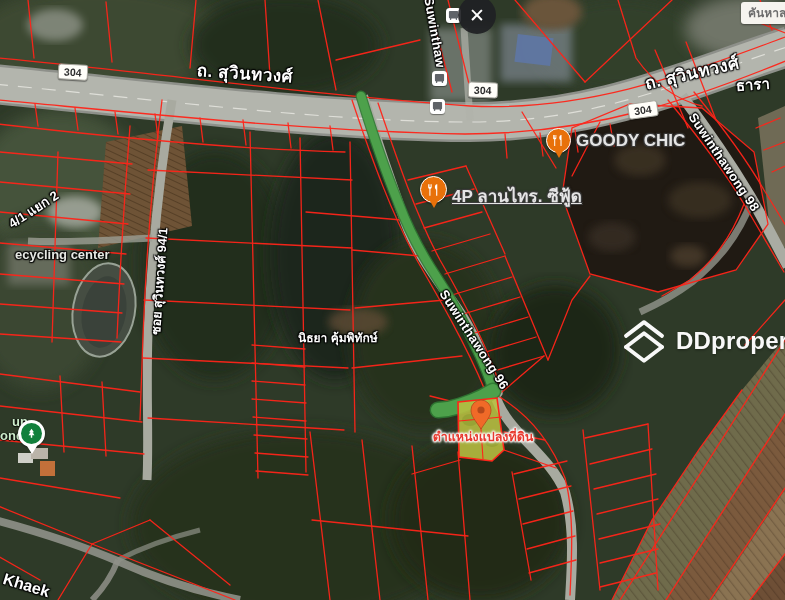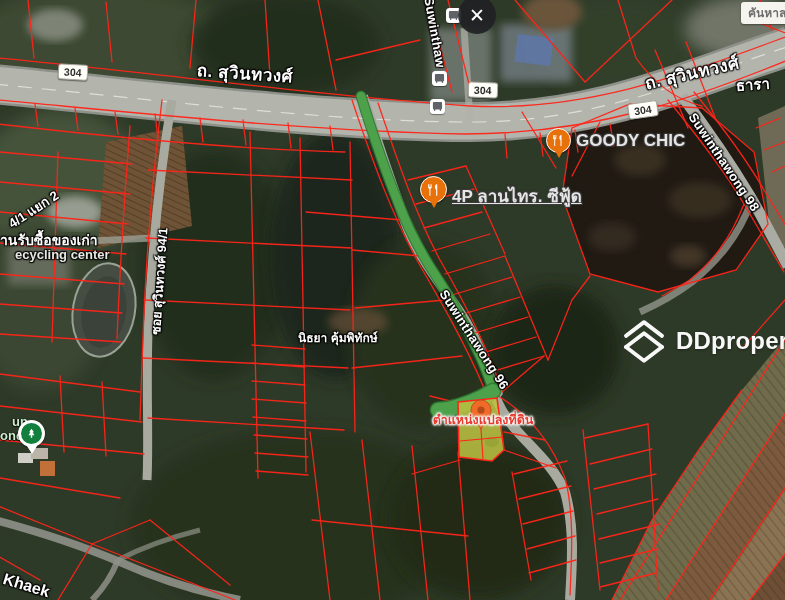--- a/index.html
+++ b/index.html
@@ -27,21 +27,21 @@
                 -1px 1px 1px rgba(60,60,60,.95),1px 1px 1px rgba(60,60,60,.95),0 0 3px rgba(40,40,40,.9);}
   #park-marker .ring{width:27px;height:27px;border-radius:50%;background:#fff;
     display:flex;align-items:center;justify-content:center;box-shadow:0 1px 2px rgba(0,0,0,.5);}
   #park-marker .inner{width:21px;height:21px;border-radius:50%;background:#12803c;
     display:flex;align-items:center;justify-content:center;}
   #park-marker .tail{width:0;height:0;border-left:5px solid transparent;border-right:5px solid transparent;
     border-top:8px solid #fff;margin:-1px auto 0;}
   #close-btn{position:absolute;left:458px;top:-4px;width:38px;height:38px;border-radius:50%;
     background:rgba(32,33,36,.92);display:flex;align-items:center;justify-content:center;
     color:#fff;font-size:19px;font-weight:700;cursor:pointer;}
-  #plot-label{position:absolute;left:431px;top:410px;width:104px;text-align:center;
+  #plot-label{position:absolute;left:431px;top:427px;width:104px;text-align:center;
     font-size:12.5px;font-weight:700;color:#e8392e;white-space:nowrap;
     text-shadow:0 0 2px #fff,0 0 3px #fff,0 0 4px #fff,-1px 0 2px #fff,1px 0 2px #fff,0 -1px 2px #fff,0 1px 2px #fff;}
   #watermark{position:absolute;left:620px;top:315px;display:flex;align-items:center;gap:8px;opacity:.97;}
   #watermark .wtext{color:#fff;font-size:24px;font-weight:700;letter-spacing:.2px;
     text-shadow:0 1px 3px rgba(0,0,0,.4);}
   #khan-box{position:absolute;left:741px;top:2px;background:#f6f4ef;border-radius:3px 0 0 3px;
     color:#6d6d6d;font-size:12px;font-weight:700;padding:1px 8px 2px 7px;white-space:nowrap;
     box-shadow:0 1px 2px rgba(0,0,0,.4);}
   .dim{color:#e6e8e3;font-weight:700;padding-left:15px;}
   .parkfrag{color:#cdeccb;font-weight:700;font-size:13px;
@@ -328,21 +328,20 @@
   </div>
   <div class="busicon" style="left:430px;top:99px;">
     <svg width="11" height="11" viewBox="0 0 12 12">
         <path fill="#5f6368" d="M2,1 h8 a1,1 0 0 1 1,1 v6 a1,1 0 0 1 -1,1 v1 a.8,.8 0 0 1 -1.6,0 v-.8 h-4.8 v.8 a.8,.8 0 0 1 -1.6,0 v-1 a1,1 0 0 1 -1,-1 v-6 a1,1 0 0 1 1,-1 Z M2.2,3 h7.6 v3 h-7.6 Z"></path>
       </svg>
   </div>
 
   <div class="maplabel" style="font-size:12px;transform:translate(298px,328px);">นิธยา คุ้มพิทักษ์</div>
   <div class="maplabel" style="font-size:15px;transform:translate(735px,74px) rotate(-4deg);">ธารา</div>
   <div class="maplabel" style="font-size:16px;transform:translate(6px,570px) rotate(17deg);">Khaek</div>
-  <div class="maplabel" style="font-size:14px;transform:translate(0px,229px);">านรับซื้อของเก่า</div>
   <div class="maplabel dim" style="font-size:13px;transform:translate(0px,247px);">ecycling center</div>
   <div class="maplabel parkfrag" style="transform:translate(0px,414px);padding-left:12px;">un</div>
   <div class="maplabel parkfrag" style="transform:translate(0px,428px);">ond</div>
   <div id="khan-box">คันหาล</div>
 
   <div class="poi" style="left:546px;top:128px;">
     <div class="dot">
       <svg viewBox="0 0 24 24" width="13" height="13">
           <g fill="#fff">
             <path d="M8,2 v5.2 c0,1.5 -1,2.4 -2.1,2.7 V22 h-1.8 V9.9 C3,9.6 2,8.7 2,7.2 V2 h1.4 v5 h.9 V2 h1.4 v5 h.9 V2 Z"></path>

